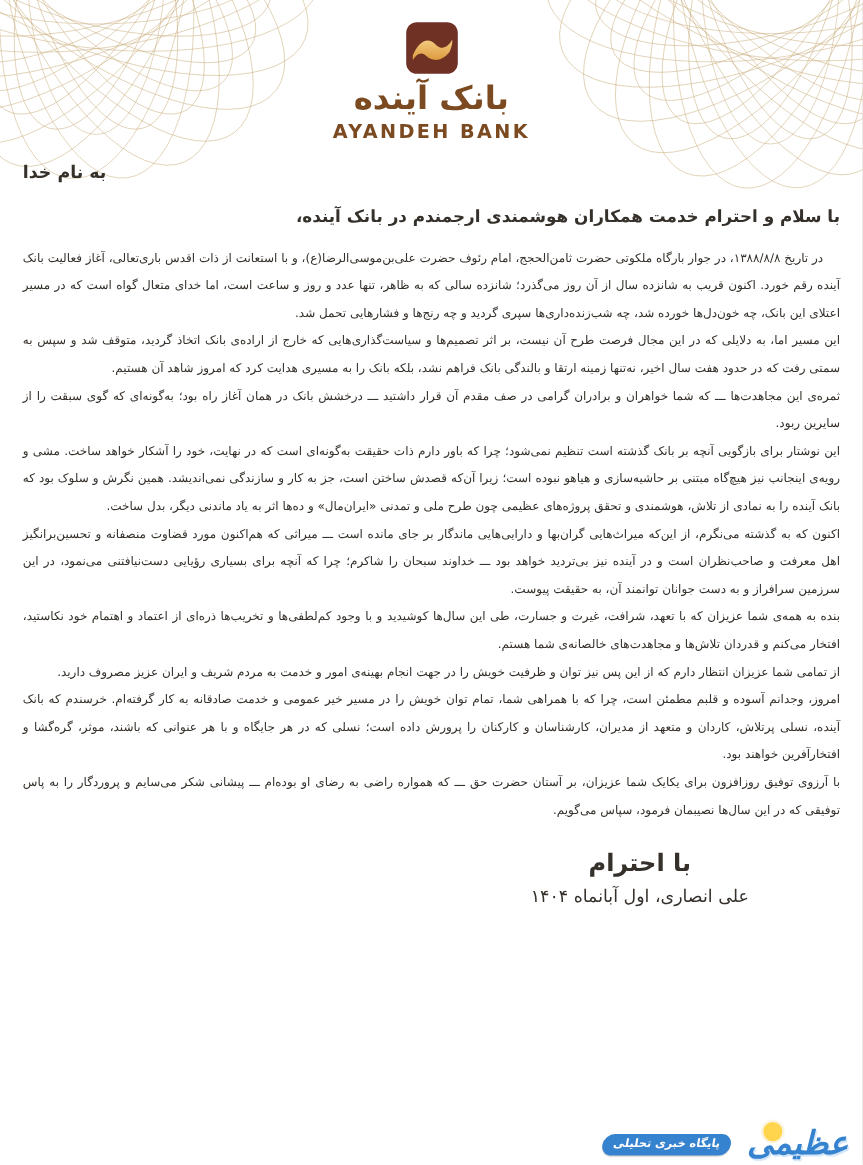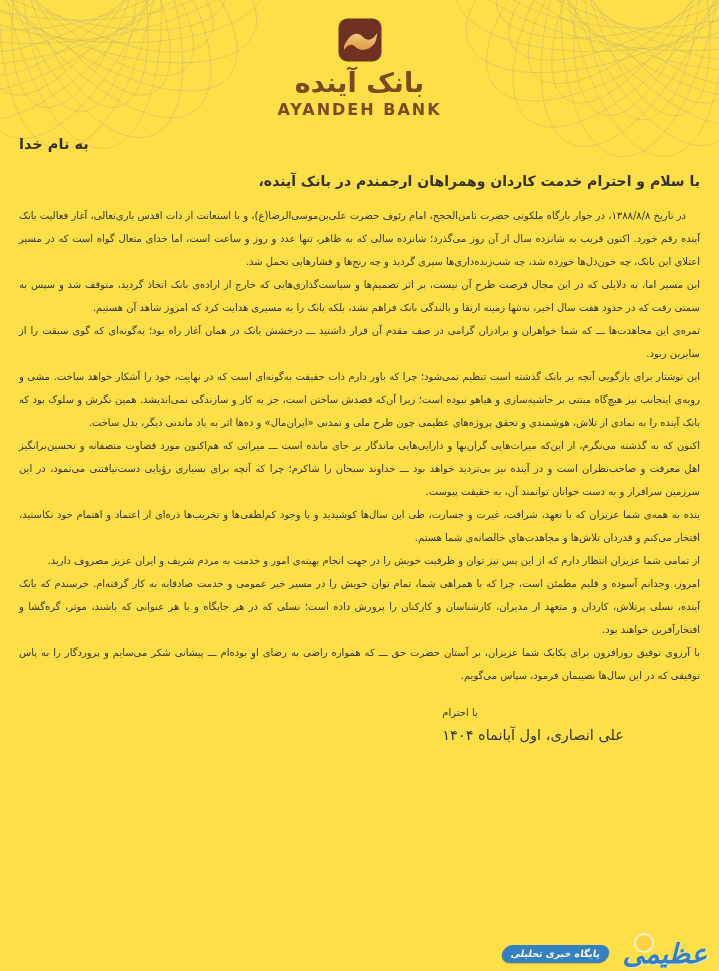--- a/index.html
+++ b/index.html
@@ -1,20 +1,20 @@
 <!DOCTYPE html>
 <html lang="fa"><head>
 <meta charset="utf-8">
 <style>
   html,body{margin:0;padding:0;background:#e8e4da;}
   .page{
     position:relative;
     width:719px;height:971px;
     margin:0 auto;
-    background:#fde047;
+    background:#ffffff;
     overflow:hidden;
     font-family:"DejaVu Sans",sans-serif;
     box-shadow:0 0 4px rgba(0,0,0,.25);
   }
   
   .ornament{position:absolute;top:0;left:0;pointer-events:none;z-index:0;}
   
   .logo{position:absolute;top:18px;left:0;right:0;text-align:center;z-index:2;}
   .logo-mark{display:block;margin:0 auto;}
   .logo-fa{display:block;color:#7b4a21;font-size:27px;font-weight:bold;line-height:1.05;margin-top:7px;direction:rtl;}
@@ -22,21 +22,21 @@
   
   .letter{
     position:absolute;top:136px;right:19px;left:19px;z-index:1;
     direction:rtl;color:#35302a;
   }
   .bismillah{text-align:left;font-weight:bold;font-size:14.5px;margin:0 0 21px 0;}
   .salutation{font-weight:bold;font-size:14px;margin:0 0 15px 0;text-align:right;}
   .body p{margin:0;text-align:justify;font-size:10px;line-height:23px;}
   .body p.indent{text-indent:14px;}
   .sig{width:fit-content;margin:20px 76px 0 auto;direction:rtl;}
-  .sig-closing{font-weight:normal;font-size:10px;text-align:left;margin:0 0 9px 0;}
+  .sig-closing{font-weight:bold;font-size:20px;text-align:center;margin:0 0 9px 0;}
   .sig-name{font-weight:normal;font-size:14.5px;margin:0;}
   
   .watermark{
     position:absolute;right:6px;bottom:4px;z-index:3;
     display:flex;align-items:center;gap:7px;direction:ltr;
     opacity:.92;
   }
   .wm-ribbon{
     background:#2478cc;color:#fff;font-size:9.5px;font-weight:bold;
     padding:3px 9px 4px;border-radius:9px;transform:skewX(-10deg);
@@ -102,21 +102,21 @@
       </defs>
       <rect x="0.5" y="0.5" width="43" height="43" rx="9" fill="#6f3123"></rect>
       <path d="M6,28 C12,15 19,13 25,19 C30,24 35,22 39,15 C39,18 38.5,22 36.5,25.5 C30,33.5 22,33.5 17,28.5 C13,24.5 9,27.5 6,32 Z" fill="url(#gold)"></path>
     </svg>
     <span class="logo-fa">بانک آینده</span>
     <span class="logo-en">AYANDEH BANK</span>
   </div>
 
   <div class="letter">
     <p class="bismillah">به نام خدا</p>
-    <p class="salutation">با سلام و احترام خدمت کاردان وهمراهان ارجمندم در بانک آینده،</p>
+    <p class="salutation">با سلام و احترام خدمت همکاران هوشمندی ارجمندم در بانک آینده،</p>
 
     <div class="body">
       <p class="indent">در تاریخ ۱۳۸۸/۸/۸، در جوار بارگاه ملکوتی حضرت ثامن‌الحجج، امام رئوف حضرت علی‌بن‌موسی‌الرضا(ع)، و با استعانت از ذات اقدس باری‌تعالی، آغاز فعالیت بانک آینده رقم خورد. اکنون قریب به شانزده سال از آن روز می‌گذرد؛ شانزده سالی که به ظاهر، تنها عدد و روز و ساعت است، اما خدای متعال گواه است که در مسیر اعتلای این بانک، چه خون‌دل‌ها خورده شد، چه شب‌زنده‌داری‌ها سپری گردید و چه رنج‌ها و فشارهایی تحمل شد.</p>
       <p>این مسیر اما، به دلایلی که در این مجال فرصت طرح آن نیست، بر اثر تصمیم‌ها و سیاست‌گذاری‌هایی که خارج از اراده‌ی بانک اتخاذ گردید، متوقف شد و سپس به سمتی رفت که در حدود هفت سال اخیر، نه‌تنها زمینه ارتقا و بالندگی بانک فراهم نشد، بلکه بانک را به مسیری هدایت کرد که امروز شاهد آن هستیم.</p>
       <p>ثمره‌ی این مجاهدت‌ها ـــ که شما خواهران و برادران گرامی در صف مقدم آن قرار داشتید ـــ درخشش بانک در همان آغاز راه بود؛ به‌گونه‌ای که گوی سبقت را از سایرین ربود.</p>
       <p>این نوشتار برای بازگویی آنچه بر بانک گذشته است تنظیم نمی‌شود؛ چرا که باور دارم ذات حقیقت به‌گونه‌ای است که در نهایت، خود را آشکار خواهد ساخت. مشی و رویه‌ی اینجانب نیز هیچ‌گاه مبتنی بر حاشیه‌سازی و هیاهو نبوده است؛ زیرا آن‌که قصدش ساختن است، جز به کار و سازندگی نمی‌اندیشد. همین نگرش و سلوک بود که بانک آینده را به نمادی از تلاش، هوشمندی و تحقق پروژه‌های عظیمی چون طرح ملی و تمدنی «ایران‌مال» و ده‌ها اثر به یاد ماندنی دیگر، بدل ساخت.</p>
       <p>اکنون که به گذشته می‌نگرم، از این‌که میراث‌هایی گران‌بها و دارایی‌هایی ماندگار بر جای مانده است ـــ میراثی که هم‌اکنون مورد قضاوت منصفانه و تحسین‌برانگیز اهل معرفت و صاحب‌نظران است و در آینده نیز بی‌تردید خواهد بود ـــ خداوند سبحان را شاکرم؛ چرا که آنچه برای بسیاری رؤیایی دست‌نیافتنی می‌نمود، در این سرزمین سرافراز و به دست جوانان توانمند آن، به حقیقت پیوست.</p>
       <p>بنده به همه‌ی شما عزیزان که با تعهد، شرافت، غیرت و جسارت، طی این سال‌ها کوشیدید و با وجود کم‌لطفی‌ها و تخریب‌ها ذره‌ای از اعتماد و اهتمام خود نکاستید، افتخار می‌کنم و قدردان تلاش‌ها و مجاهدت‌های خالصانه‌ی شما هستم.</p>
       <p>از تمامی شما عزیزان انتظار دارم که از این پس نیز توان و ظرفیت خویش را در جهت انجام بهینه‌ی امور و خدمت به مردم شریف و ایران عزیز مصروف دارید.</p>
       <p>امروز، وجدانم آسوده و قلبم مطمئن است، چرا که با همراهی شما، تمام توان خویش را در مسیر خیر عمومی و خدمت صادقانه به کار گرفته‌ام. خرسندم که بانک آینده، نسلی پرتلاش، کاردان و متعهد از مدیران، کارشناسان و کارکنان را پرورش داده است؛ نسلی که در هر جایگاه و با هر عنوانی که باشند، موثر، گره‌گشا و افتخارآفرین خواهند بود.</p>

